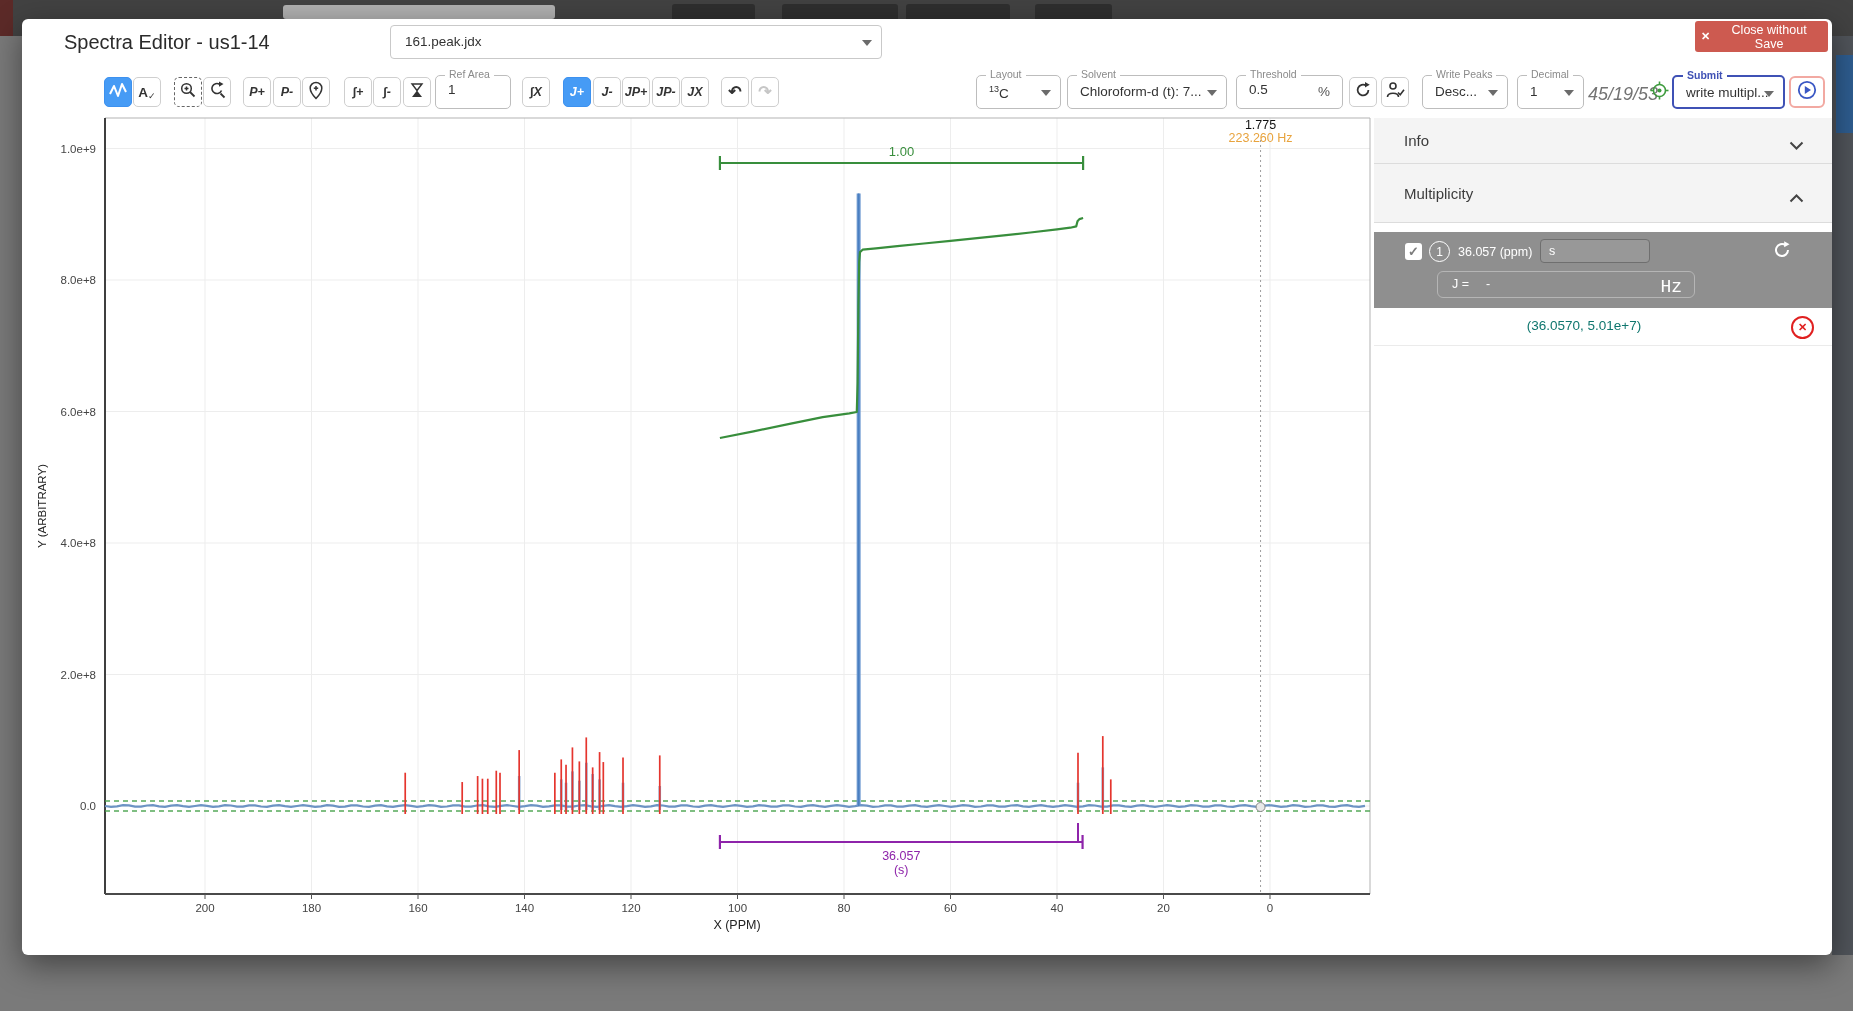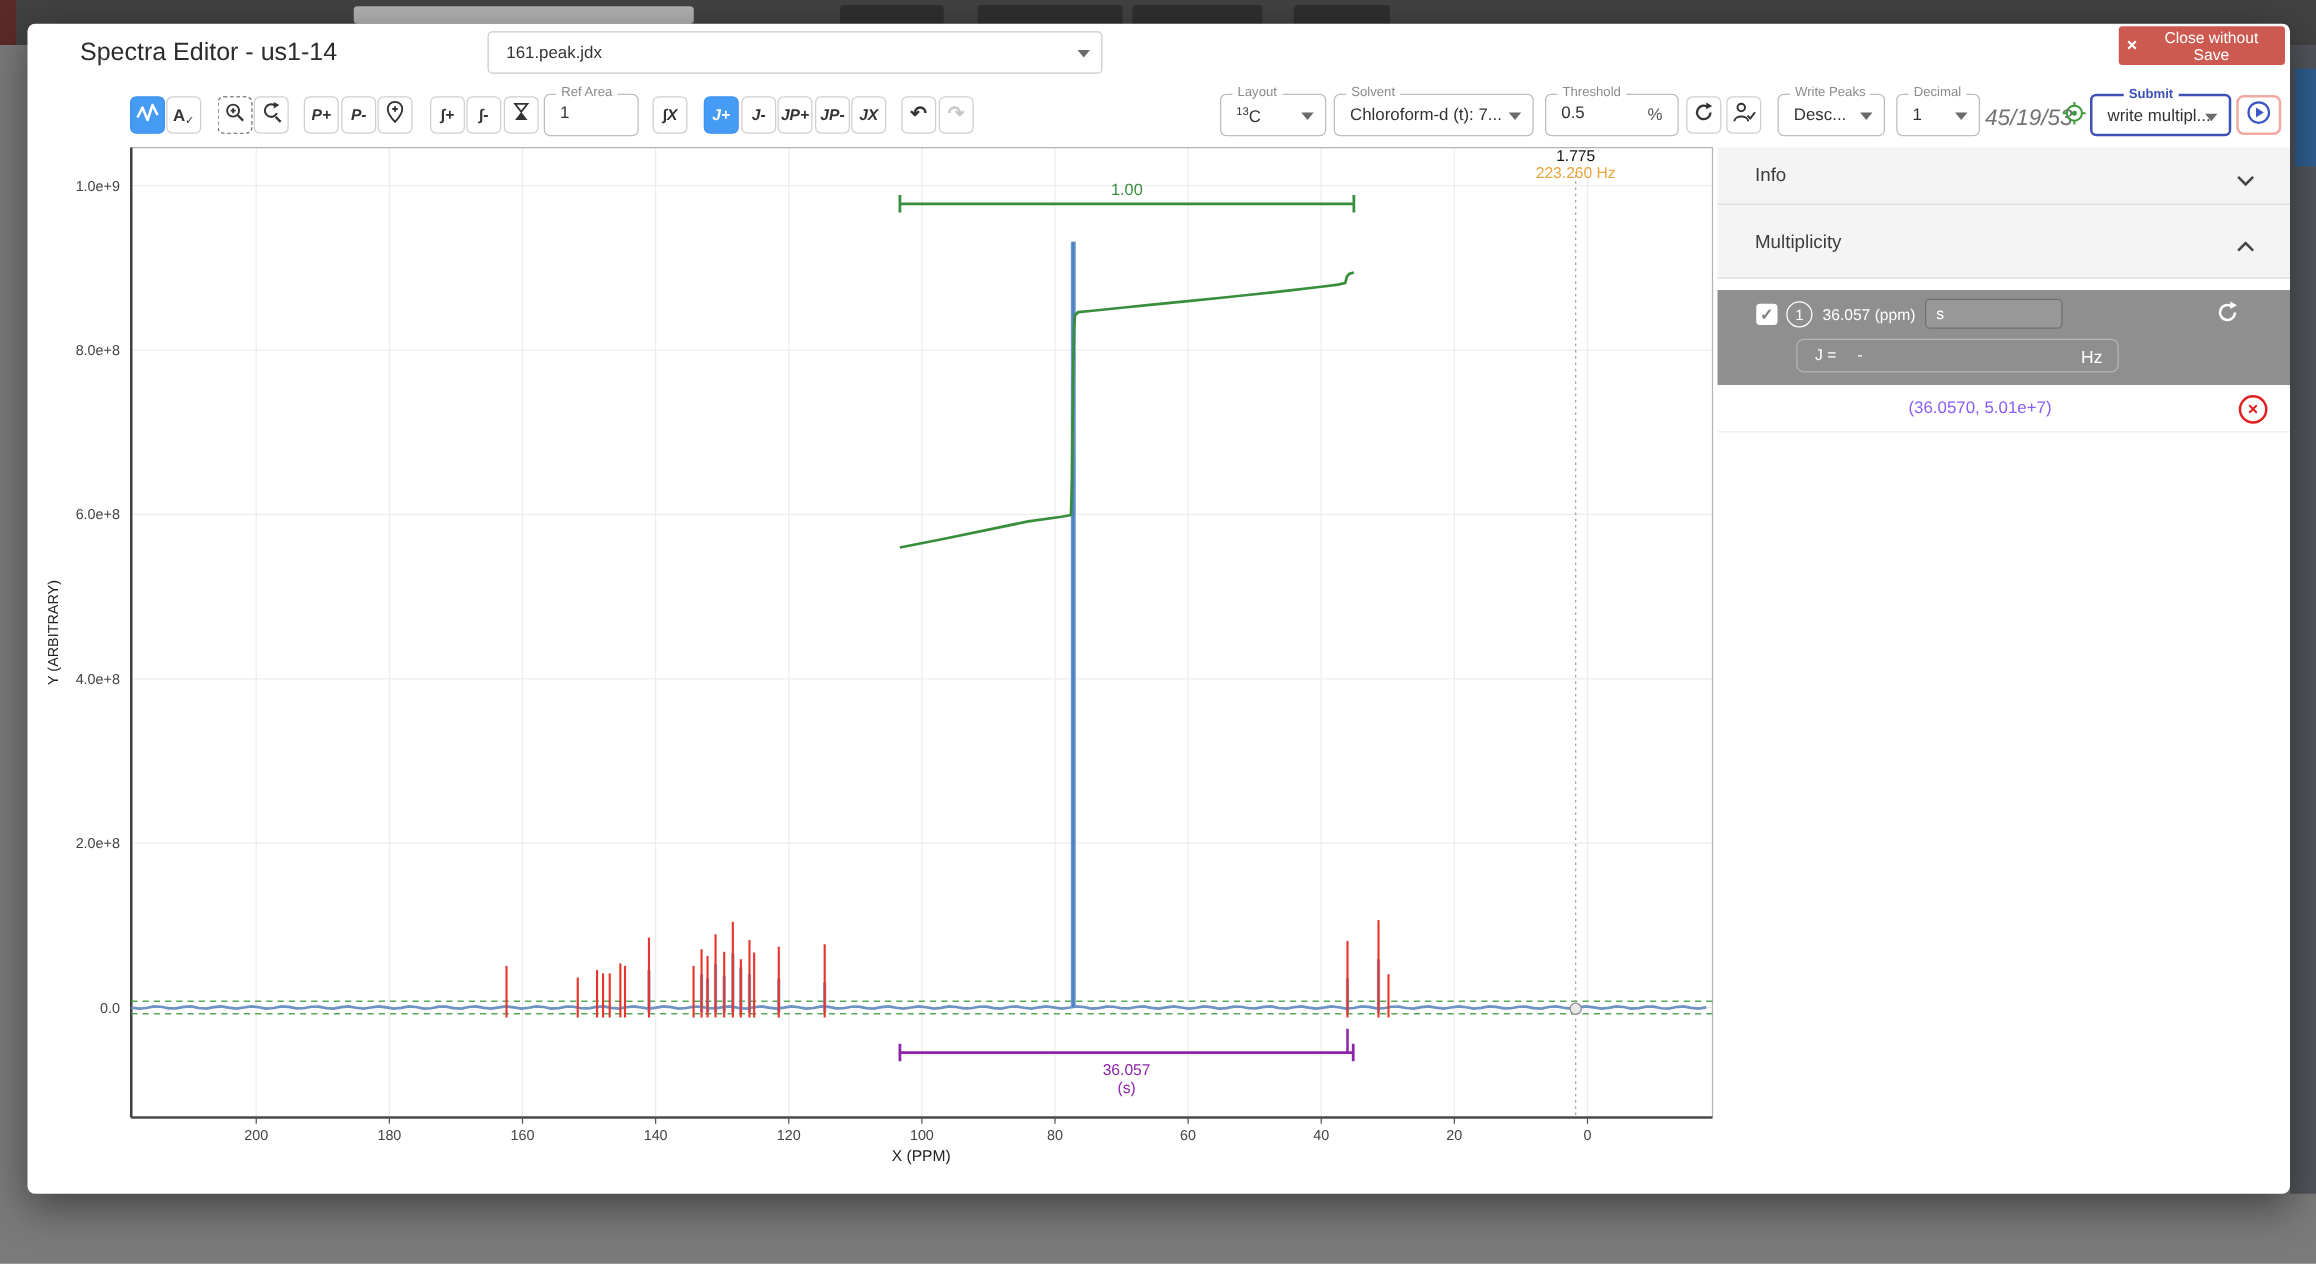--- a/index.html
+++ b/index.html
@@ -31,21 +31,21 @@
   .btn.disabled{color:#c6c6c6;}
   .tb-txt{font-style:italic;font-weight:600;font-size:12.5px;letter-spacing:0;}
   .uni{font-size:16px;font-weight:700;line-height:1;}
   .fieldset{position:absolute;top:56px;height:34px;border:1px solid #bdbdbd;border-radius:5px;background:#fff;box-sizing:border-box;cursor:pointer;}
   .fieldset .legend{position:absolute;top:-7px;left:9px;background:#fff;padding:0 4px;font-size:10.5px;color:#8a8a8a;white-space:nowrap;line-height:1.1;}
   .fieldset .val{position:absolute;left:12px;top:8px;font-size:13.5px;color:#333;white-space:nowrap;}
   .fieldset input{position:absolute;left:10px;top:5px;width:60%;border:none;outline:none;font-size:13.5px;color:#333;font-family:"Liberation Sans",sans-serif;background:transparent;}
   .chev{position:absolute;right:9px;top:14px;width:0;height:0;border-left:5px solid transparent;border-right:5px solid transparent;border-top:6px solid #6b6b6b;}
   .unit{position:absolute;right:12px;top:8px;font-size:13.5px;color:#555;}
   .submit-fs{border:2px solid #3f51b5;}
-  .submit-fs .legend{color:#3f51b5;font-weight:700;margin-left:16px;}
+  .submit-fs .legend{color:#3f51b5;font-weight:700;}
   .counter{position:absolute;left:1566px;top:65px;font-size:18px;color:#737373;font-style:italic;}
   .target{position:absolute;left:1627px;top:61px;cursor:pointer;}
   .play-btn{position:absolute;left:1767px;top:57px;width:36px;height:32px;border:2px solid #f2a9a2;border-radius:6px;
             background:#fff;display:flex;align-items:center;justify-content:center;cursor:pointer;box-sizing:border-box;}
   
   .chart{position:absolute;left:8px;top:93px;}
   
   .panel{position:absolute;left:1352px;top:99px;width:458px;height:830px;background:#fff;}
   .acc{position:absolute;left:0;width:458px;background:#f4f4f4;border-bottom:1px solid #dcdcdc;cursor:pointer;}
   .acc .lab{position:absolute;left:30px;font-size:15px;color:#3c3c3c;}
@@ -55,23 +55,23 @@
           display:flex;align-items:center;justify-content:center;font-size:13px;font-weight:700;color:#7d7d7d;cursor:pointer;}
   .mbadge{position:absolute;left:55px;top:9px;width:19px;height:19px;border:1.5px solid #fff;border-radius:50%;
           color:#fff;font-size:12px;display:flex;align-items:center;justify-content:center;}
   .mshift{position:absolute;left:84px;top:13px;color:#fff;font-size:12.5px;}
   .minput{position:absolute;left:166px;top:7px;width:110px;height:24px;background:#989898;border:1px solid #6f6f6f;border-radius:4px;
           color:#fff;font-size:12.5px;padding-left:8px;outline:none;font-family:"Liberation Sans",sans-serif;box-sizing:border-box;}
   .mrefresh{position:absolute;left:398px;top:8px;cursor:pointer;}
   .jbox{position:absolute;left:63px;top:39px;width:258px;height:27px;border:1px solid #b5b5b5;border-radius:6px;box-sizing:border-box;}
   .jbox .jl{position:absolute;left:14px;top:5px;color:#fff;font-size:12.5px;}
   .jbox .jv{position:absolute;left:48px;top:5px;color:#fff;font-size:12.5px;}
-  .jbox .ju{position:absolute;right:12px;top:5px;color:#fff;font-size:14px;}
+  .jbox .ju{position:absolute;right:12px;top:5px;color:#fff;font-size:18px;font-family:Liberation Mono, monospace;}
   .coords-row{position:absolute;left:0;top:190px;width:458px;height:37px;background:#fff;border-bottom:1px solid #ebebeb;}
-  .coords-row .ct{position:absolute;left:0;width:420px;top:10px;text-align:center;font-size:13.5px;color:#8b5cf6;}
+  .coords-row .ct{position:absolute;left:0;width:420px;top:10px;text-align:center;font-size:13.5px;color:#0f766e;}
   .delx{position:absolute;right:18px;top:8px;width:19px;height:19px;border:2px solid #e02020;border-radius:50%;
         color:#e02020;font-size:11px;font-weight:700;display:flex;align-items:center;justify-content:center;cursor:pointer;background:#fff;box-sizing:content-box;}
   svg text{font-family:"Liberation Sans",sans-serif;}
 </style>
 </head>
 <body>
 
 <div class="bk-top"></div>
 <div class="bk-maroon"></div>
 <div class="bk-input"></div>

